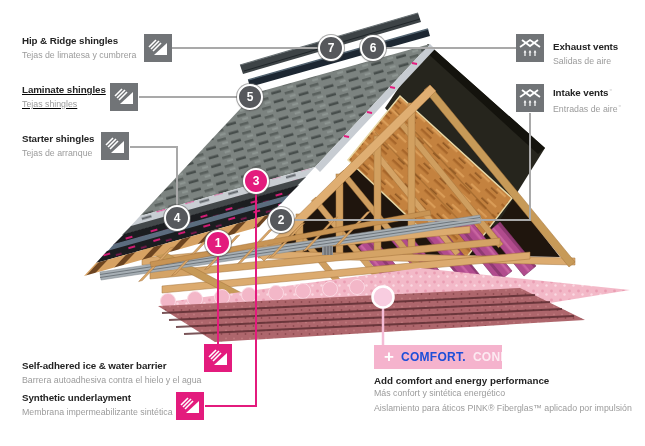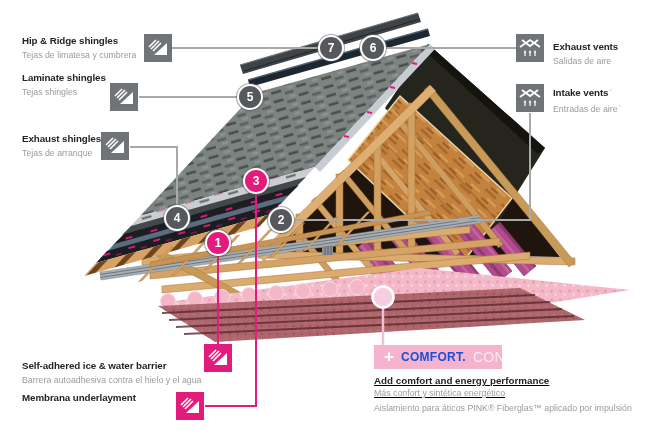--- a/index.html
+++ b/index.html
@@ -5,21 +5,21 @@
   html,body{margin:0;padding:0;background:#fff;}
   .stage{position:relative;width:645px;height:446px;background:#ffffff;overflow:hidden;
          font-family:"Liberation Sans",sans-serif;}
   svg.art{position:absolute;left:0;top:0;}
 
   
   .label{position:absolute;white-space:nowrap;}
   .label .t{font-size:9.8px;font-weight:bold;color:#242424;letter-spacing:-.1px;}
   .label .s{font-size:8.8px;color:#9b9b9b;margin-top:4px;}
   .lbl-hip{left:22px;top:35px;}
-  .lbl-lam{left:22px;top:72px;}
+  .lbl-lam{left:22px;top:84px;text-decoration:underline;}
   .lbl-sta{left:22px;top:133px;}
   .lbl-exh{left:553px;top:41px;}
   .lbl-int{left:553px;top:86px;}
   .lbl-ice{left:22px;top:360px;}
   .lbl-und{left:22px;top:392px;}
   .mark{font-size:7px;color:#b8b8b8;vertical-align:super;margin-left:1px;}
 
   
   .tile{position:absolute;width:28px;height:28px;display:flex;align-items:center;justify-content:center;}
   .tile.gray{background:#717477;}
@@ -35,25 +35,25 @@
   .num.gray{background:#56585c;} .num.pink{background:#e31b7d;}
   .c7{left:318px;top:35px;} .c6{left:360px;top:35px;} .c5{left:237px;top:84px;}
   .c4{left:164px;top:205px;} .c3{left:243px;top:168px;} .c2{left:268px;top:207px;}
   .c1{left:205px;top:230px;}
 
   
   .badge{position:absolute;left:374px;top:345px;width:128px;height:24px;background:#f5b3cd;
          display:flex;align-items:center;gap:7px;padding:0 0 0 10px;box-sizing:border-box;}
   .badge .plus{font-size:17px;font-weight:bold;color:#fff;line-height:1;margin-top:-2px;}
   .badge .en{font-size:12px;font-weight:bold;color:#1d4ed8;letter-spacing:.3px;}
-  .badge .es{font-size:14px;font-weight:normal;color:rgba(255,255,255,.72);letter-spacing:.2px;}
+  .badge .es{font-size:12px;font-weight:bold;color:rgba(255,255,255,.72);letter-spacing:.2px;}
   .cblock{position:absolute;white-space:nowrap;}
   .cblock .t{font-size:9.8px;font-weight:bold;color:#242424;}
   .cblock .s{font-size:8.8px;color:#9b9b9b;margin-top:2px;}
-  .cb1{left:374px;top:375px;text-decoration:underline;} .cb2{left:374px;top:401px;}
+  .cb1{left:374px;top:375px;} .cb2{left:374px;top:401px;}
 </style>
 </head>
 <body>
 
 <div class="stage">
 
   <svg class="art" width="645" height="446" viewBox="0 0 645 446">
     <defs>
       <pattern id="pShingle" width="26" height="9" patternUnits="userSpaceOnUse" patternTransform="rotate(-16)">
         <rect width="26" height="9" fill="#7c8380"></rect>
@@ -322,37 +322,38 @@
 
   <div class="label lbl-hip">
     <div class="t">Hip &amp; Ridge shingles</div>
     <div class="s">Tejas de limatesa y cumbrera</div>
   </div>
   <div class="label lbl-lam">
     <div class="t">Laminate shingles</div>
     <div class="s">Tejas shingles</div>
   </div>
   <div class="label lbl-sta">
-    <div class="t">Exhaust shingles</div>
+    <div class="t">Starter shingles</div>
     <div class="s">Tejas de arranque</div>
   </div>
   <div class="label lbl-exh">
     <div class="t">Exhaust vents</div>
     <div class="s">Salidas de aire</div>
   </div>
   <div class="label lbl-int">
     <div class="t"><span>Intake vents</span><span class="mark">▫</span></div>
     <div class="s"><span>Entradas de aire</span><span class="mark">▫</span></div>
   </div>
   <div class="label lbl-ice">
     <div class="t">Self-adhered ice &amp; water barrier</div>
     <div class="s">Barrera autoadhesiva contra el hielo y el agua</div>
   </div>
   <div class="label lbl-und">
-    <div class="t">Membrana underlayment</div>
+    <div class="t">Synthetic underlayment</div>
+    <div class="s">Membrana impermeabilizante sintética</div>
   </div>
 
   <div class="num pink c1">1</div>
   <div class="num gray c2">2</div>
   <div class="num pink c3">3</div>
   <div class="num gray c4">4</div>
   <div class="num gray c5">5</div>
   <div class="num gray c6">6</div>
   <div class="num gray c7">7</div>
 

